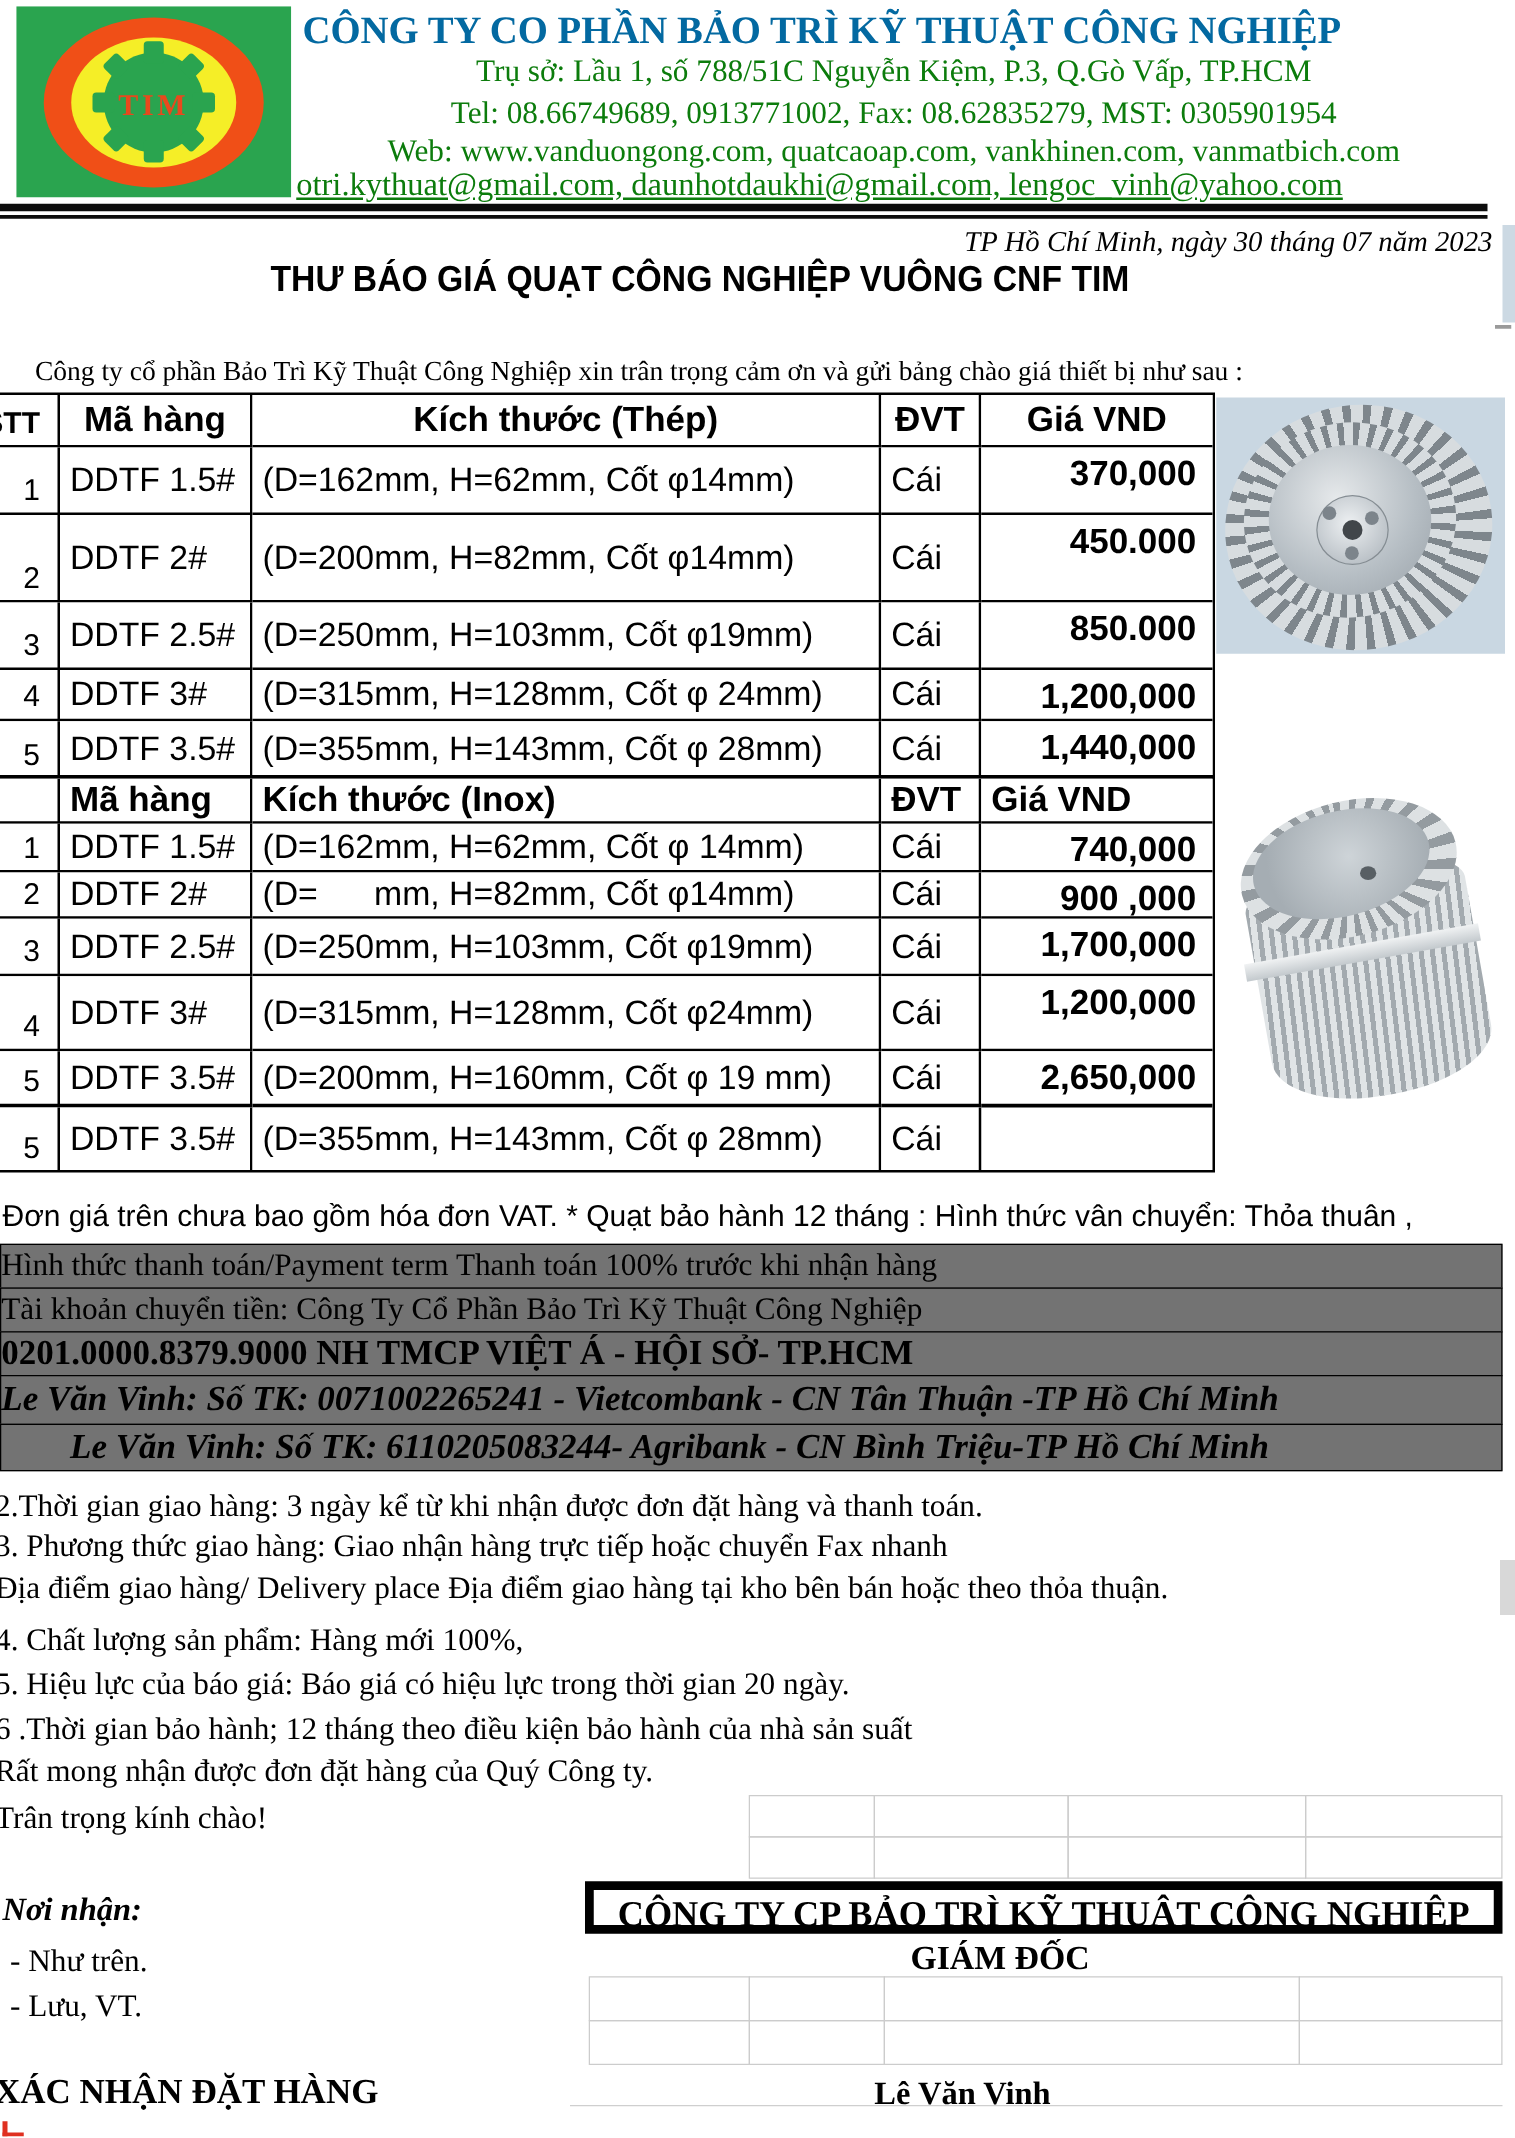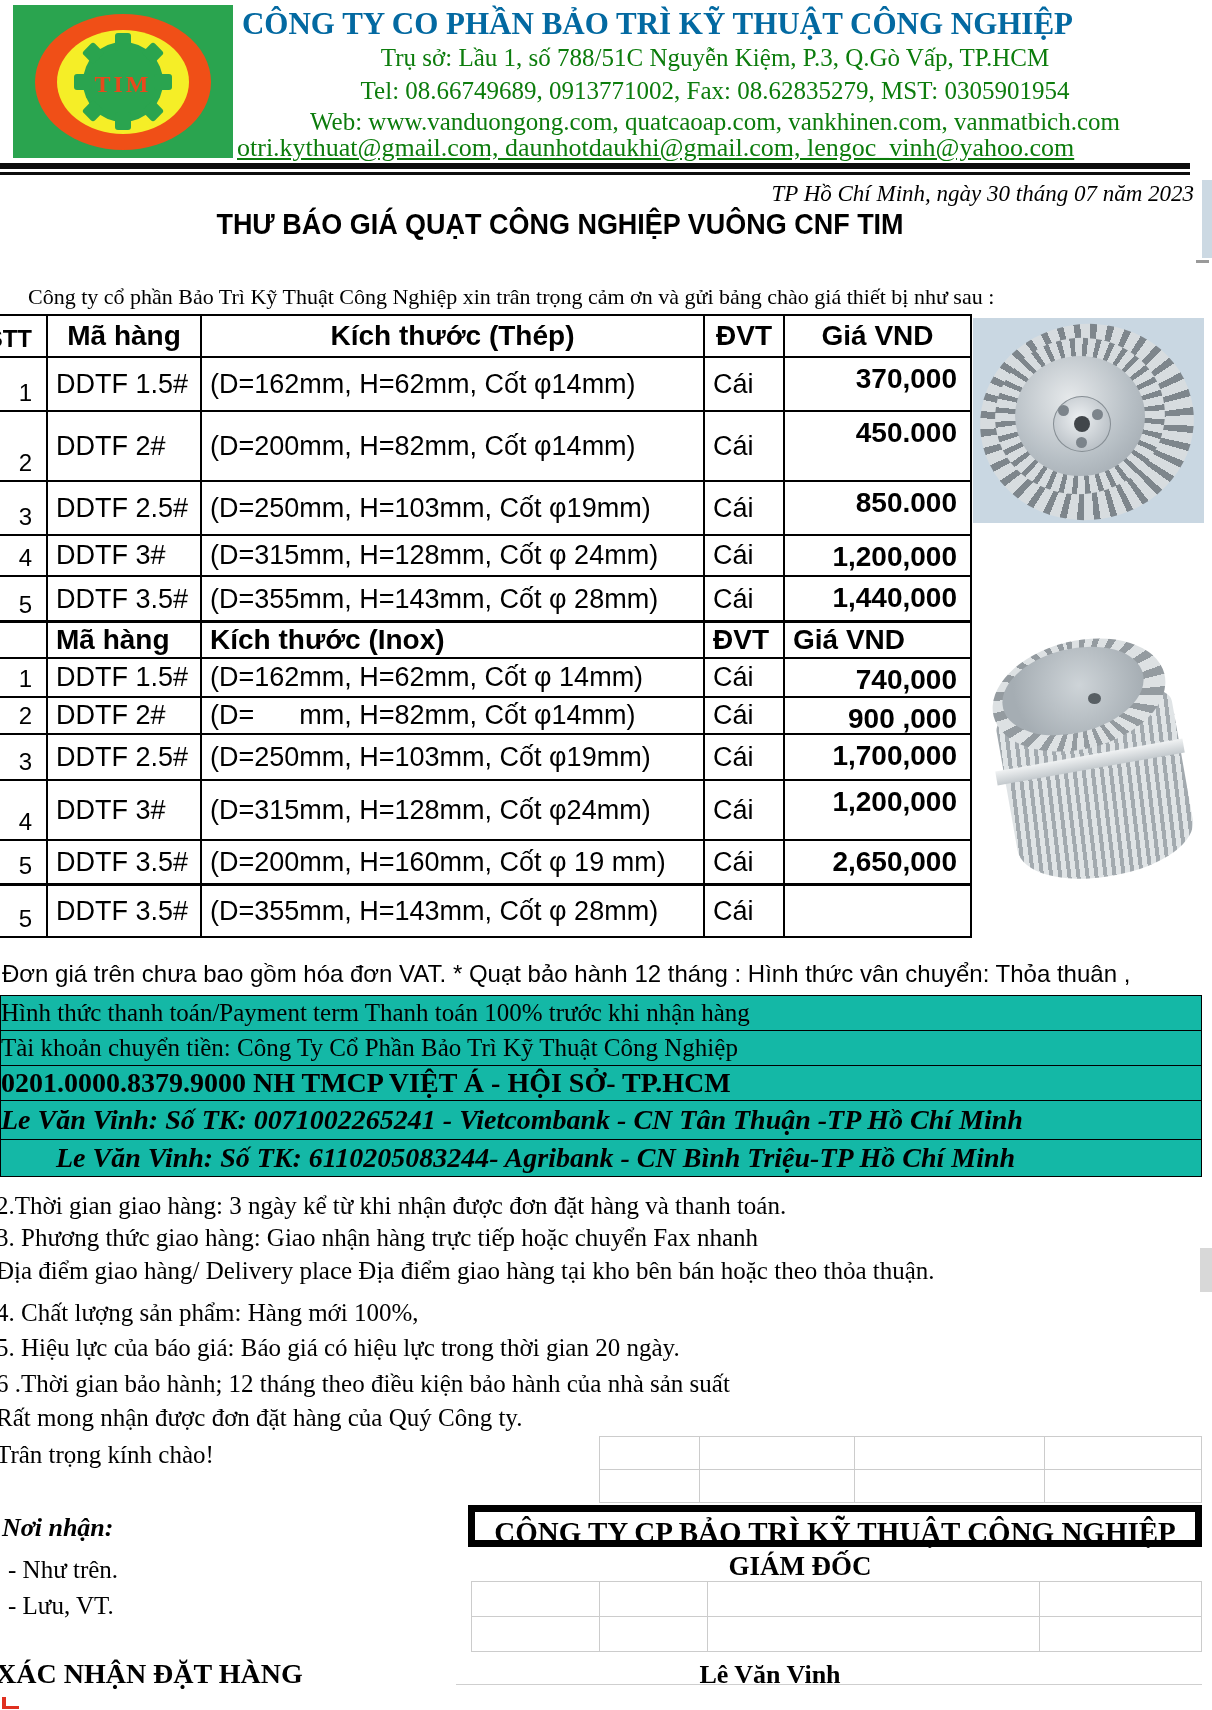--- a/index.html
+++ b/index.html
@@ -67,21 +67,21 @@
            background:linear-gradient(#f0f2f3,#c3c9cd);}
   .f2-rim{position:absolute;left:6px;top:4px;width:176px;height:108px;border-radius:50%;
           background:repeating-conic-gradient(#949ba0 0deg 6deg,#dde1e3 6deg 14deg);transform:rotate(-14deg);}
   .f2-in{position:absolute;left:16px;top:12px;width:144px;height:84px;border-radius:50%;
          background:radial-gradient(circle at 55% 45%,#ced4d8,#a5adb3 72%);transform:rotate(-14deg);}
   .f2-hub{position:absolute;left:103px;top:56px;width:13px;height:11px;border-radius:50%;background:#585f64;}
 
   
   #vat-line{left:2px;top:960px;font-size:24px;width:1210px;white-space:nowrap;}
   .noterow{left:0;border:1px solid #000;box-sizing:border-box;width:1202px;display:flex;align-items:center;
-           background:#14b8a6;text-align:center;}
+           background:#737373;text-align:center;}
   #note-payment{top:995px;height:36px;font-size:25px;}
   #note-account{top:1030px;height:36px;font-size:25px;}
   #note-vieta{top:1065px;height:36px;font-size:28px;font-weight:bold;}
   #note-vcb{top:1100px;height:40px;font-size:28px;font-weight:bold;font-style:italic;}
   #note-agri{top:1139px;height:38px;font-size:28px;font-weight:bold;font-style:italic;padding-left:55px;}
   .item{left:-4px;font-size:25px;white-space:nowrap;}
 
   
   .gridstrip{position:absolute;display:grid;}
   .gcell{border:1px solid #cccccc;box-sizing:border-box;margin:-1px 0 0 -1px;}

